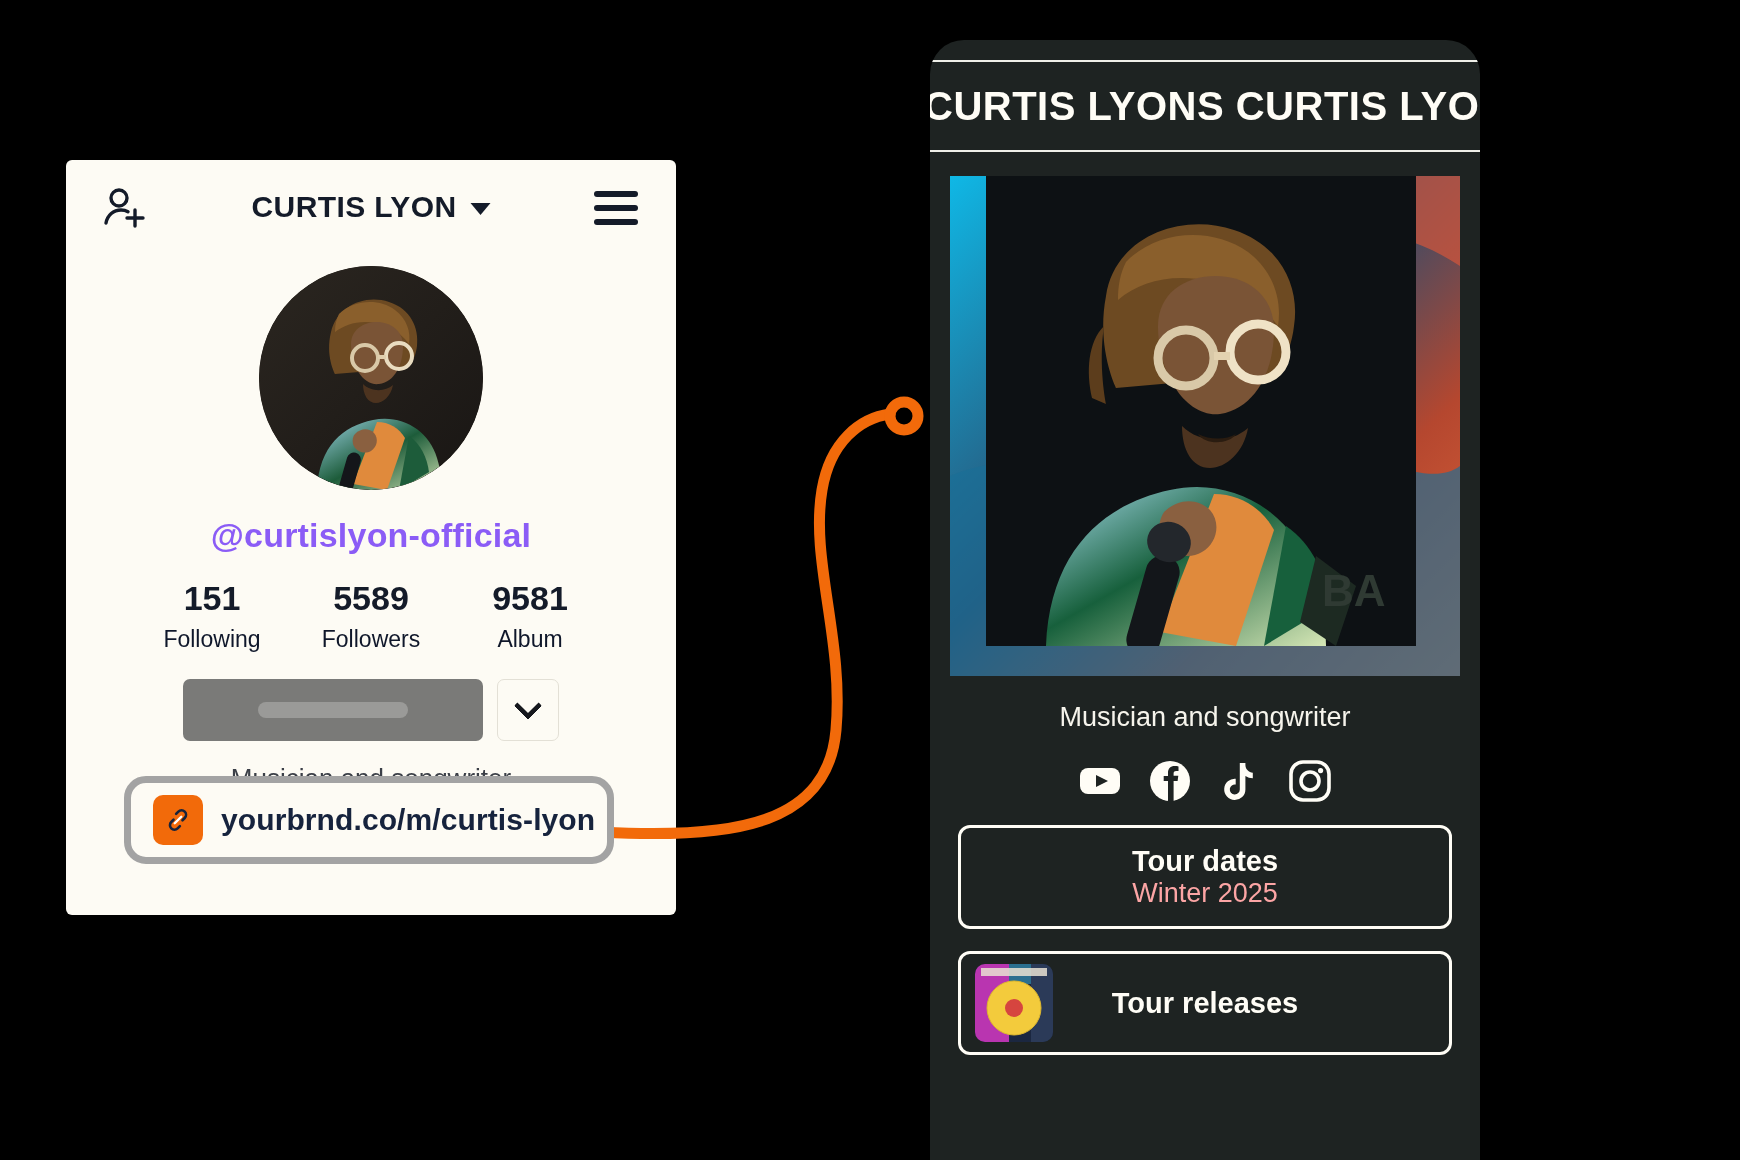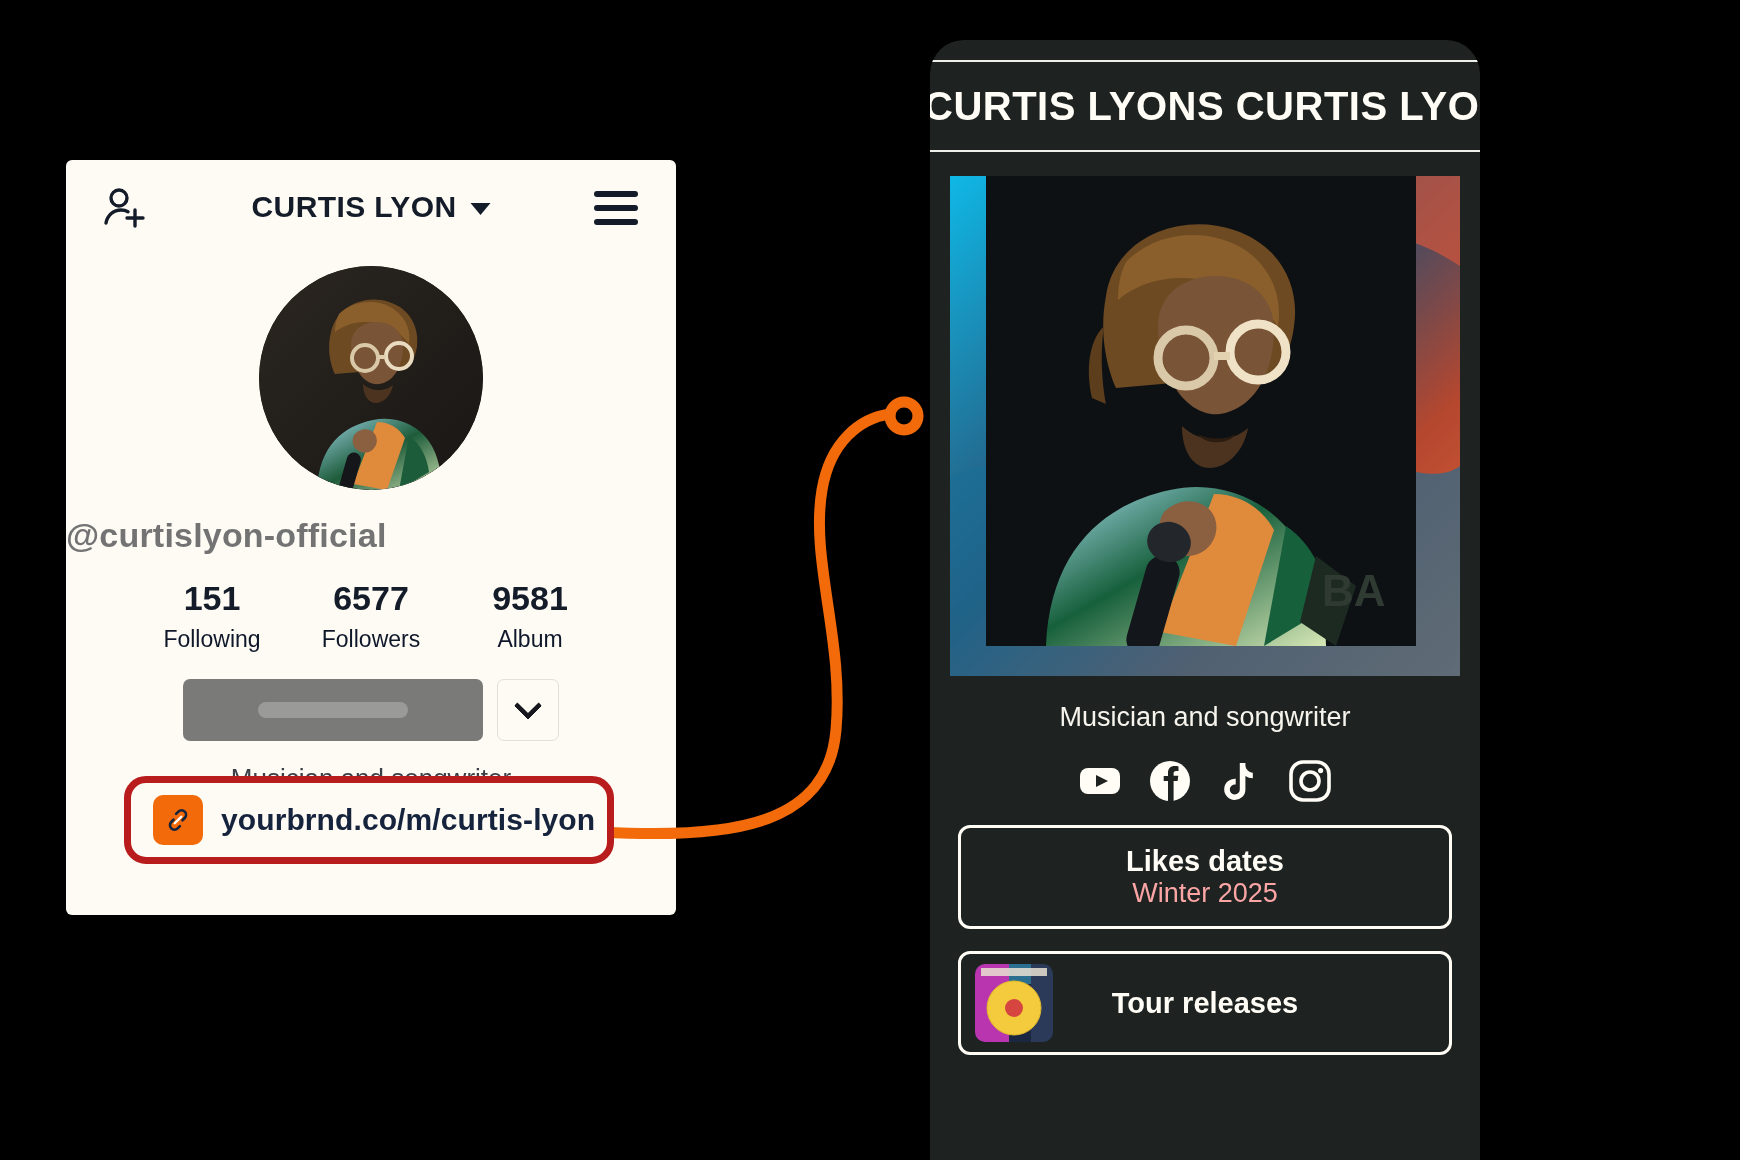--- a/index.html
+++ b/index.html
@@ -50,22 +50,22 @@
   .icon-burger { width: 44px; height: 34px; display: flex; flex-direction: column;
      justify-content: space-between; }
   .icon-burger i { display: block; height: 6px; background: #141b29; border-radius: 3px; }
 
   .avatar {
     width: 224px; height: 224px; border-radius: 50%;
     margin: 10px auto 0; overflow: hidden; position: relative;
     background: #241f1a;
   }
   .handle {
-    text-align: left; font-size: 34px; font-weight: 700;
-    color: #737373; margin-top: 26px; letter-spacing: .2px;
+    text-align: center; font-size: 34px; font-weight: 700;
+    color: #8b5cf6; margin-top: 26px; letter-spacing: .2px;
   }
   .stats {
     display: flex; justify-content: space-between;
     padding: 24px 86px 0 86px;
     gap: 9px;
   }
   .stat { text-align: center; min-width: 120px; }
   .stat-num { font-size: 34px; font-weight: 700; color: #141b29; }
   .stat-lbl { font-size: 23px; color: #0f172a; margin-top: 8px; }
 
@@ -88,21 +88,21 @@
     border-radius: 2px;
   }
   .bio {
     text-align: center; font-size: 26px; color: #3b3f47; margin-top: 22px;
   }
 
   
   .link-outline {
     position: absolute; left: 124px; top: 776px;
     width: 490px; height: 88px;
-    border: 7px solid #b91c1c; border-radius: 22px;
+    border: 7px solid #a3a3a3; border-radius: 22px;
     background: #fdfbf4;
     display: flex; align-items: center; gap: 18px;
     padding-left: 22px;
     z-index: 6;
   }
   .link-chip {
     width: 50px; height: 50px; border-radius: 10px; background: #f26a0a;
     display: flex; align-items: center; justify-content: center; flex: 0 0 auto;
   }
   .link-text {
@@ -222,21 +222,21 @@
     </div>
 
     <div class="handle">@curtislyon-official</div>
 
     <div class="stats">
       <div class="stat">
         <div class="stat-num">151</div>
         <div class="stat-lbl">Following</div>
       </div>
       <div class="stat">
-        <div class="stat-num">6577</div>
+        <div class="stat-num">5589</div>
         <div class="stat-lbl">Followers</div>
       </div>
       <div class="stat">
         <div class="stat-num">9581</div>
         <div class="stat-lbl">Album</div>
       </div>
     </div>
 
     <div class="follow-row">
       <div class="follow-btn">
@@ -348,21 +348,21 @@
         <svg viewBox="0 0 44 44" width="44" height="44">
           <rect x="3" y="3" width="38" height="38" rx="12" fill="none" stroke="#fffdf6" stroke-width="3.6"></rect>
           <circle cx="22" cy="22" r="9" fill="none" stroke="#fffdf6" stroke-width="3.6"></circle>
           <circle cx="32.6" cy="11.6" r="2.6" fill="#fffdf6"></circle>
         </svg>
       </span>
     </div>
 
     <div class="p-btn">
       <div>
-        <div class="p-btn-title">Likes dates</div>
+        <div class="p-btn-title">Tour dates</div>
         <div class="p-btn-sub">Winter 2025</div>
       </div>
     </div>
 
     <div class="p-btn">
       <span class="p-thumb">
         <svg viewBox="0 0 78 78" width="78" height="78">
           <rect width="78" height="78" fill="#1b2740"></rect>
           <path d="M0 0h34v78H0z" fill="#b935b0"></path>
           <path d="M34 0h22v20H34z" fill="#2a6f8f"></path>

